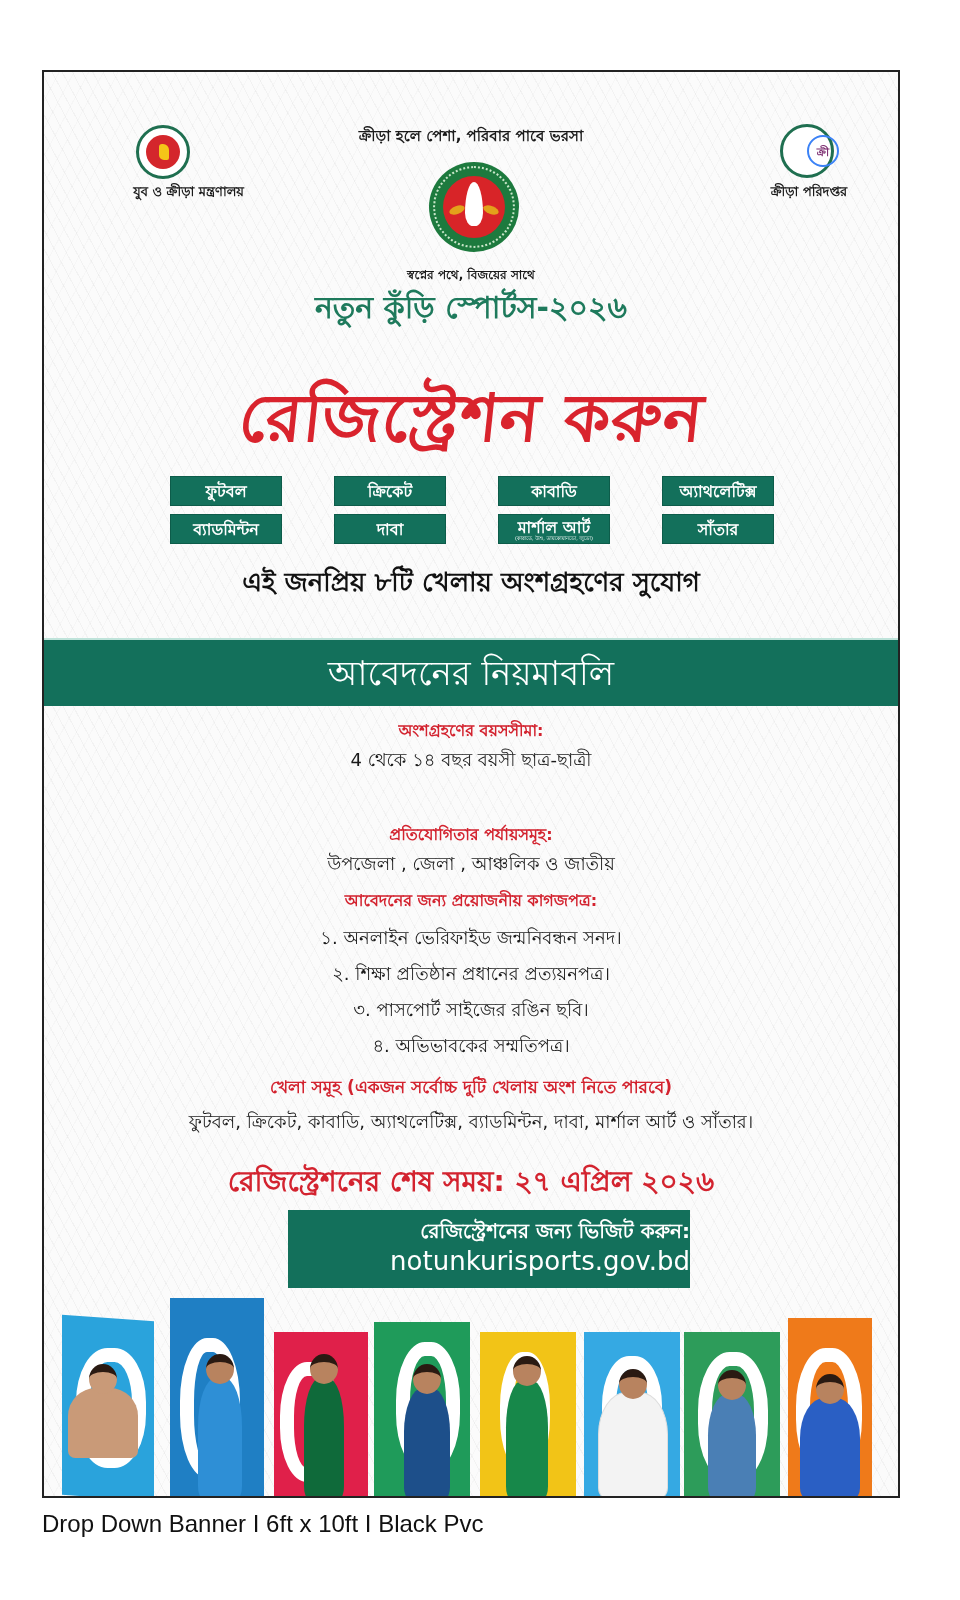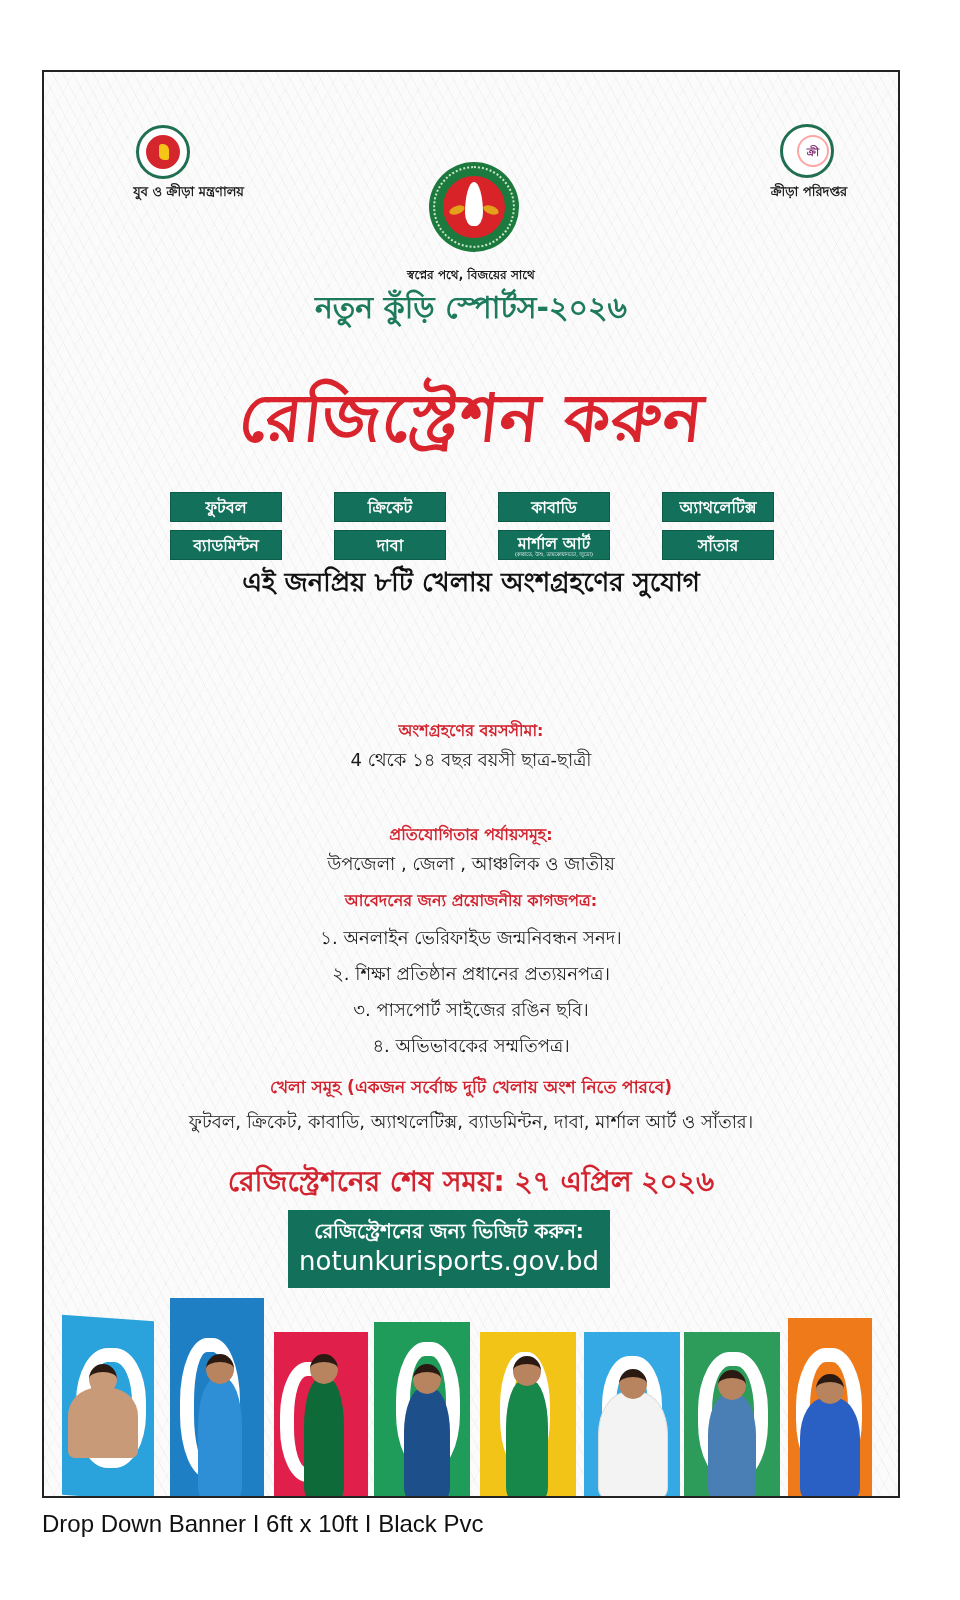--- a/index.html
+++ b/index.html
@@ -17,53 +17,53 @@
   }
   .abs { position:absolute; }
   .center { left:0; right:0; text-align:center; }
 
   
   .logo-circle { border-radius:50%; box-sizing:border-box; }
   .ministry-logo { left:92px; top:53px; width:54px; height:54px; border:3px solid #1f6f50; background:#fff; }
   .ministry-logo .inner { position:absolute; left:7px; top:7px; width:34px; height:34px; border-radius:50%; background:#d4262c; }
   .ministry-logo .map { position:absolute; left:13px; top:8px; width:10px; height:16px; background:#f5c518; border-radius:3px 6px 2px 5px; }
   .dept-logo { left:736px; top:52px; width:54px; height:54px; border:3px solid #1f6f50; background:#fff; }
-  .dept-logo .inner { position:absolute; left:14px; top:8px; width:32px; height:32px; border-radius:50%; border:2px solid #fca5a5; box-sizing:border-box; }
+  .dept-logo .inner { position:absolute; left:24px; top:8px; width:32px; height:32px; border-radius:50%; border:2px solid #3b82f6; box-sizing:border-box; }
   .dept-logo .glyph { position:absolute; left:0; right:0; top:7px; text-align:center; font-size:11px; color:#7a2a6e; font-weight:bold; }
   .ministry-label { left:40px; top:110px; width:160px; text-align:right; font-size:13px; font-weight:bold; }
   .dept-label { left:700px; top:110px; width:130px; text-align:center; font-size:13px; font-weight:bold; }
   .tagline { top:52px; font-size:15px; font-weight:bold; }
 
   .main-logo { left:385px; top:90px; width:90px; height:90px; background:#1d7a3e; border-radius:50%; }
   .main-logo .ring-dots { position:absolute; inset:4px; border-radius:50%; border:2px dotted #c9e6c9; }
   .main-logo .inner { position:absolute; left:14px; top:14px; width:62px; height:62px; border-radius:50%; background:#d82428; }
   .main-logo .drop { position:absolute; left:36px; top:20px; width:18px; height:44px; background:#fff; border-radius:50% 50% 45% 45% / 70% 70% 30% 30%; }
   .main-logo .leaf-l { position:absolute; left:20px; top:44px; width:16px; height:8px; background:#e3a11b; border-radius:50%; transform:rotate(-20deg); }
   .main-logo .leaf-r { position:absolute; left:54px; top:44px; width:16px; height:8px; background:#e3a11b; border-radius:50%; transform:rotate(20deg); }
   .slogan { top:186px; font-size:12px; font-weight:bold;margin-top:8px; }
 
   .event-title { top:212px; font-size:30px; font-weight:bold; color:#1e7a5c; }
   .register-title { top:296px; font-size:66px; font-weight:bold; color:#d9232d; letter-spacing:1px; transform:skewX(-6deg); }
 
   
-  .tiles { left:126px; top:404px; width:608px; display:grid; grid-template-columns:repeat(4,112px); column-gap:52px; row-gap:8px;margin-top:16px; }
+  .tiles { left:126px; top:404px; width:608px; display:grid; grid-template-columns:repeat(4,112px); column-gap:52px; row-gap:8px; }
   .tile { height:30px; background:#13705b; color:#fff; font-weight:bold; font-size:16px; display:flex; flex-direction:column; align-items:center; justify-content:center; box-shadow:0 0 0 1px #0d5c4a inset; }
   .tile .sub { font-size:5px; font-weight:normal; line-height:5px; margin-top:-1px; }
   .tile .main { line-height:19px; }
 
   .opportunity { top:490px; font-size:26px; font-weight:bold; color:#111; }
 
   .rules-band { left:0; right:0; top:566px; height:66px; background:#13705b; border-top:2px solid #bfe3da; color:#fff; text-align:center; font-size:34px; line-height:66px; }
 
   .section-head { font-size:16px; font-weight:bold; color:#d3232f; }
   .body-line { font-size:18px; color:#1a1a1a; }
 
   .deadline { top:1088px; font-size:28px; font-weight:bold; color:#d3232f; }
 
-  .visit-box { left:244px; top:1138px; width:322px; height:78px; background:#13705b; color:#fff; text-align:center; box-sizing:border-box; padding-top:8px; }
+  .visit-box { left:244px; top:1138px; width:402px; height:78px; background:#13705b; color:#fff; text-align:right; box-sizing:border-box; padding-top:8px; }
   .visit-box .line1 { font-size:20px; font-weight:bold; line-height:26px; }
   .visit-box .line2 { font-family:"DejaVu Sans", sans-serif; font-size:26px; line-height:34px; }
 
   
   .strip { left:0; right:0; top:1226px; height:200px; }
   .panel { position:absolute; bottom:0; }
   .panel .shape { position:absolute; left:0; right:0; bottom:0; }
   .panel .hole { position:absolute; border:14px solid #fff; border-radius:45%; box-sizing:border-box; }
   .kid { position:absolute; bottom:0; border-radius:40% 40% 10% 10%; }
   .kid .head { position:absolute; left:50%; transform:translateX(-50%); top:-24px; width:28px; height:30px; border-radius:50%; background:#b8835f; border-top:8px solid #2a1a12; box-sizing:border-box; }
@@ -74,20 +74,21 @@
 <body>
 
 <div class="banner">
 
   <div class="abs logo-circle ministry-logo">
     <div class="inner"></div>
       <div class="map" style="left:20px;top:16px;"></div>
   </div>
   <div class="abs ministry-label">যুব ও ক্রীড়া মন্ত্রণালয়</div>
 
+  <div class="abs center tagline">ক্রীড়া হলে পেশা, পরিবার পাবে ভরসা</div>
 
   <div class="abs logo-circle dept-logo">
     <div class="inner">
         <div class="glyph">ক্রী</div>
       </div>
   </div>
   <div class="abs dept-label">ক্রীড়া পরিদপ্তর</div>
 
   <div class="abs main-logo">
     <div class="ring-dots"></div>
@@ -124,20 +125,21 @@
         <span class="main">মার্শাল আর্ট</span>
         <span class="sub">(কারাতে, উশু, তায়কোয়ানডো, জুডো)</span>
       </div>
     <div class="tile">
         <span class="main">সাঁতার</span>
       </div>
   </div>
 
   <div class="abs center opportunity">এই জনপ্রিয় ৮টি খেলায় অংশগ্রহণের সুযোগ</div>
 
+  <div class="abs rules-band">আবেদনের নিয়মাবলি</div>
 
   <div class="abs center section-head" style="top:646px;">অংশগ্রহণের বয়সসীমা:</div>
   <div class="abs center body-line" style="top:674px;">4 থেকে ১৪ বছর বয়সী ছাত্র-ছাত্রী</div>
 
   <div class="abs center section-head" style="top:750px;">প্রতিযোগিতার পর্যায়সমূহ:</div>
   <div class="abs center body-line" style="top:778px;">উপজেলা , জেলা , আঞ্চলিক ও জাতীয়</div>
 
   <div class="abs center section-head" style="top:816px;">আবেদনের জন্য প্রয়োজনীয় কাগজপত্র:</div>
   <div class="abs center body-line" style="top:852px;">১. অনলাইন ভেরিফাইড জন্মনিবন্ধন সনদ।</div>
   <div class="abs center body-line" style="top:888px;">২. শিক্ষা প্রতিষ্ঠান প্রধানের প্রত্যয়নপত্র।</div>

